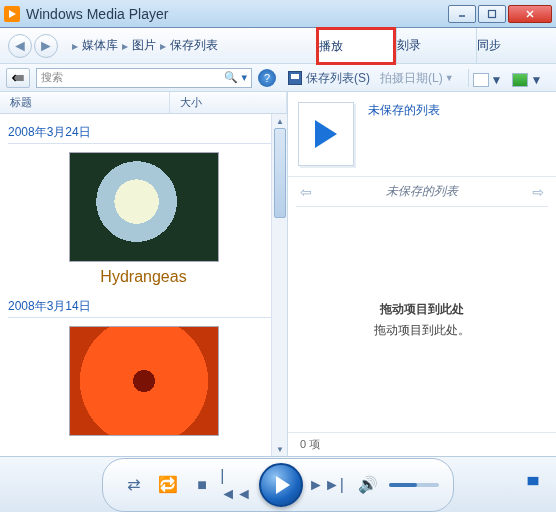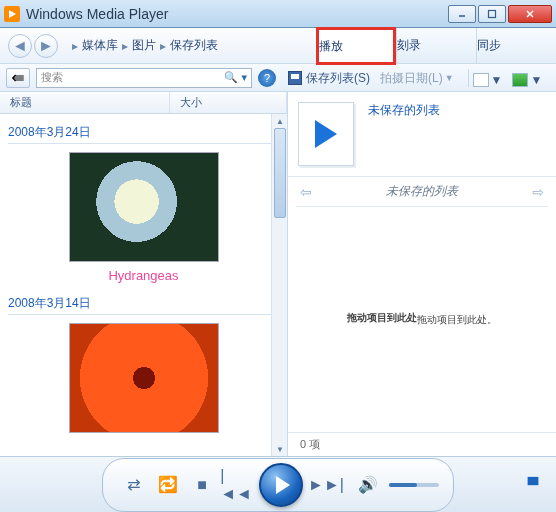--- a/index.html
+++ b/index.html
@@ -39,35 +39,35 @@
 .body-area { display: flex; height: 364px; }
 .left-pane { width: 288px; border-right: 1px solid #c9dae9; overflow: hidden; position: relative; }
 .col-headers { height: 22px; background: linear-gradient(#fbfdff,#eaf1f9); border-bottom: 1px solid #c9dae9; display: flex; font-size: 11px; color: #3a5a88; }
 .col-headers .col { padding: 3px 10px; border-right: 1px solid #d6e2ef; }
 .lib-content { padding: 4px 8px; overflow-y: auto; height: 342px; }
 .date-group { font-size: 12px; color: #1a5bb8; margin: 6px 0 8px; border-bottom: 1px solid #d6e2ef; padding-bottom: 2px; }
 .thumb-wrap { text-align: center; margin-bottom: 12px; }
 .thumb { width: 150px; height: 110px; border: 1px solid #aab; margin: 0 auto 6px; background: #233; display: block; }
 .thumb.t1 { background: radial-gradient(circle at 45% 45%, #f3f5d8 0 22%, #a8c8d8 22% 40%, #1a3524 40% 100%); }
 .thumb.t2 { background: radial-gradient(circle at 50% 50%, #7a1205 0 12%, #ff5a1c 12% 70%, #c23608 70% 100%); }
-.thumb-name { font-size: 13px; color: #ec4899; }
+.thumb-name { font-size: 16px; color: #a16207; }
 .vscroll { position: absolute; right: 0; top: 22px; bottom: 0; width: 16px; background: #eef3f9; border-left: 1px solid #d6e2ef; }
 .vscroll .thumb-bar { position: absolute; top: 14px; left: 2px; width: 12px; height: 90px; background: linear-gradient(#d8e6f5,#b6cfe9); border: 1px solid #96b4d4; border-radius: 2px; }
 .vscroll .arrow { position: absolute; left: 0; width: 16px; height: 14px; display: flex; align-items: center; justify-content: center; font-size: 8px; color: #5a7aa0; }
 .vscroll .arrow.up { top: 0; } .vscroll .arrow.down { bottom: 0; }
 
 .right-pane { flex: 1; display: flex; flex-direction: column; }
 .pl-header { display: flex; padding: 10px; border-bottom: 1px solid #e0e8f2; }
 .pl-icon { width: 56px; height: 64px; border: 1px solid #c9d6e5; background: #fff; display: flex; align-items: center; justify-content: center; box-shadow: 2px 2px 0 #e6edf5; margin-right: 14px; }
 .pl-icon .play { width: 0; height: 0; border-left: 22px solid #1b72d8; border-top: 14px solid transparent; border-bottom: 14px solid transparent; }
 .pl-title { font-size: 12px; color: #1a5bb8; }
 .pl-nav { display: flex; align-items: center; justify-content: space-between; padding: 6px 12px; }
 .pl-nav .arrow { color: #9ab0cc; font-size: 14px; }
 .pl-nav .label { font-size: 12px; font-style: italic; color: #6a7a92; }
-.pl-drop { flex: 1; display: flex; align-items: center; justify-content: center; font-size: 10px; color: #444; border-top: 1px solid #e0e8f2; margin: 0 8px; }
+.pl-drop { flex: 1; display: flex; flex-direction: column; align-items: center; justify-content: center; font-size: 12px; color: #444; border-top: 1px solid #e0e8f2; margin: 0 8px; }
 .pl-drop .line1 { font-weight: bold; margin-bottom: 4px; }
 .pl-foot { height: 24px; border-top: 1px solid #e0e8f2; font-size: 11px; color: #666; padding: 4px 12px; }
 
 .player-bar { height: 56px; background: linear-gradient(#f2f7fc,#dbe7f3); border-top: 1px solid #b9cde1; display: flex; align-items: center; justify-content: center; position: relative; }
 .ctrl-group { display: flex; align-items: center; background: linear-gradient(#fff,#e2ecf6); border: 1px solid #a9c0d9; border-radius: 22px; padding: 4px 14px; }
 .ctrl-btn { width: 26px; height: 26px; display: flex; align-items: center; justify-content: center; color: #4a6d99; margin: 0 4px; }
 .play-big { width: 44px; height: 44px; border-radius: 50%; background: radial-gradient(circle at 35% 30%, #8fc3f3, #1a65c0 60%, #0c3f82); border: 2px solid #0d4690; display: flex; align-items: center; justify-content: center; margin: 0 6px; box-shadow: 0 2px 4px rgba(0,0,0,.3); }
 .play-big .tri { width: 0; height: 0; border-left: 14px solid #fff; border-top: 9px solid transparent; border-bottom: 9px solid transparent; margin-left: 3px; }
 .vol { display: flex; align-items: center; margin-left: 8px; }
 .vol-bar { width: 50px; height: 4px; background: #b6cce3; border-radius: 2px; position: relative; margin-left: 4px; }

